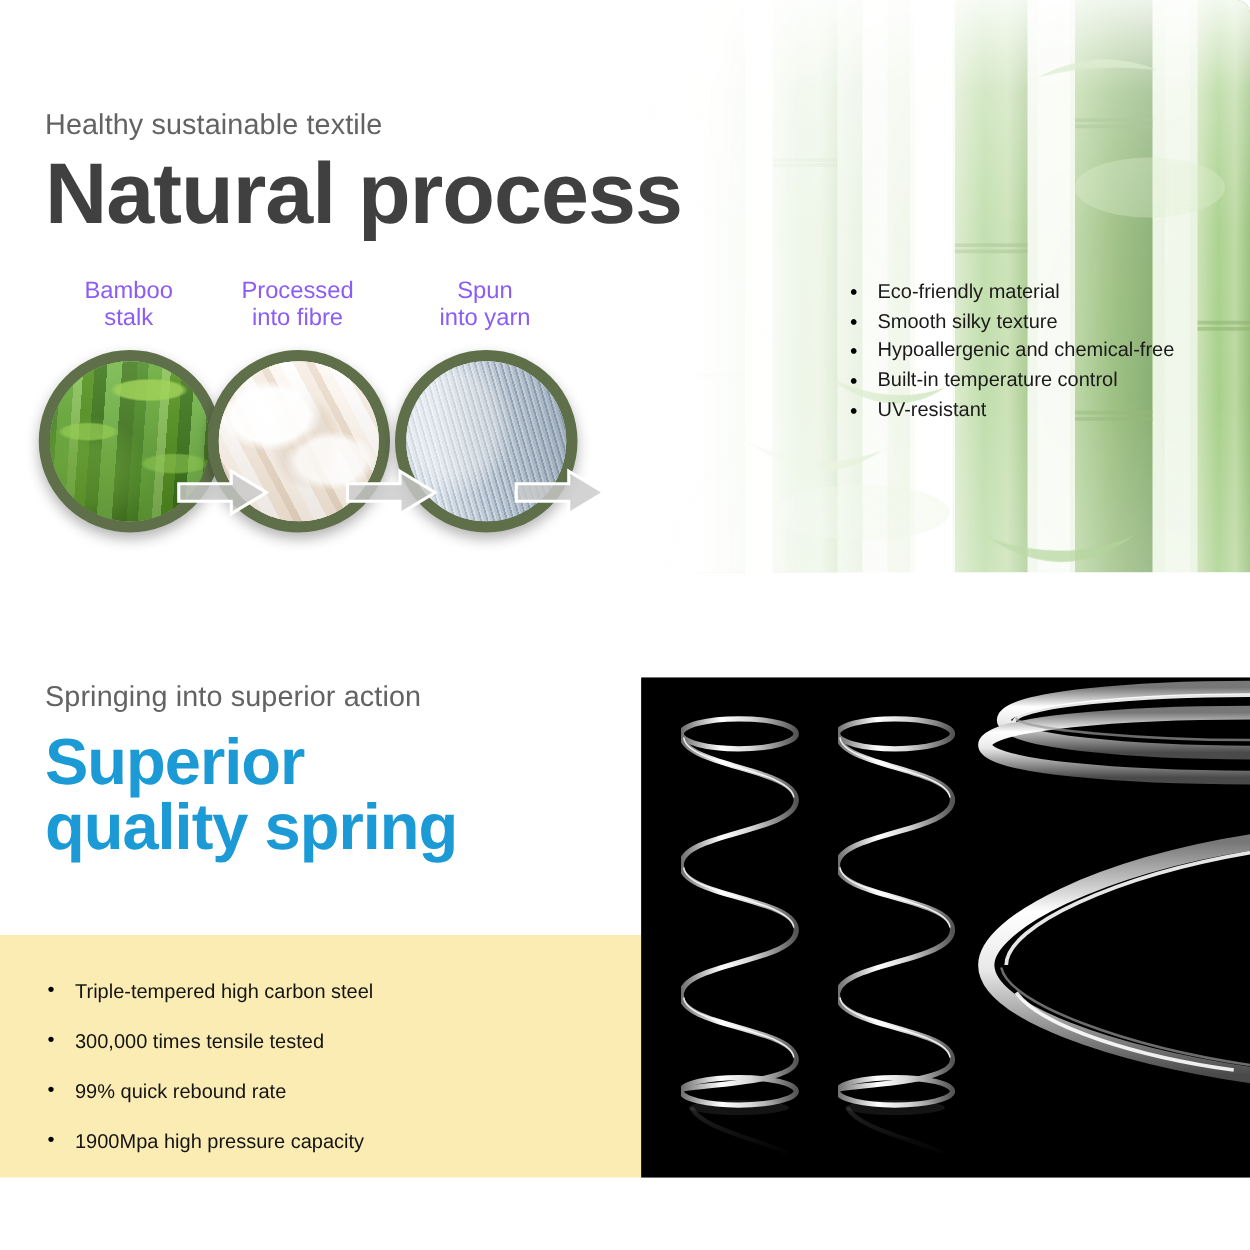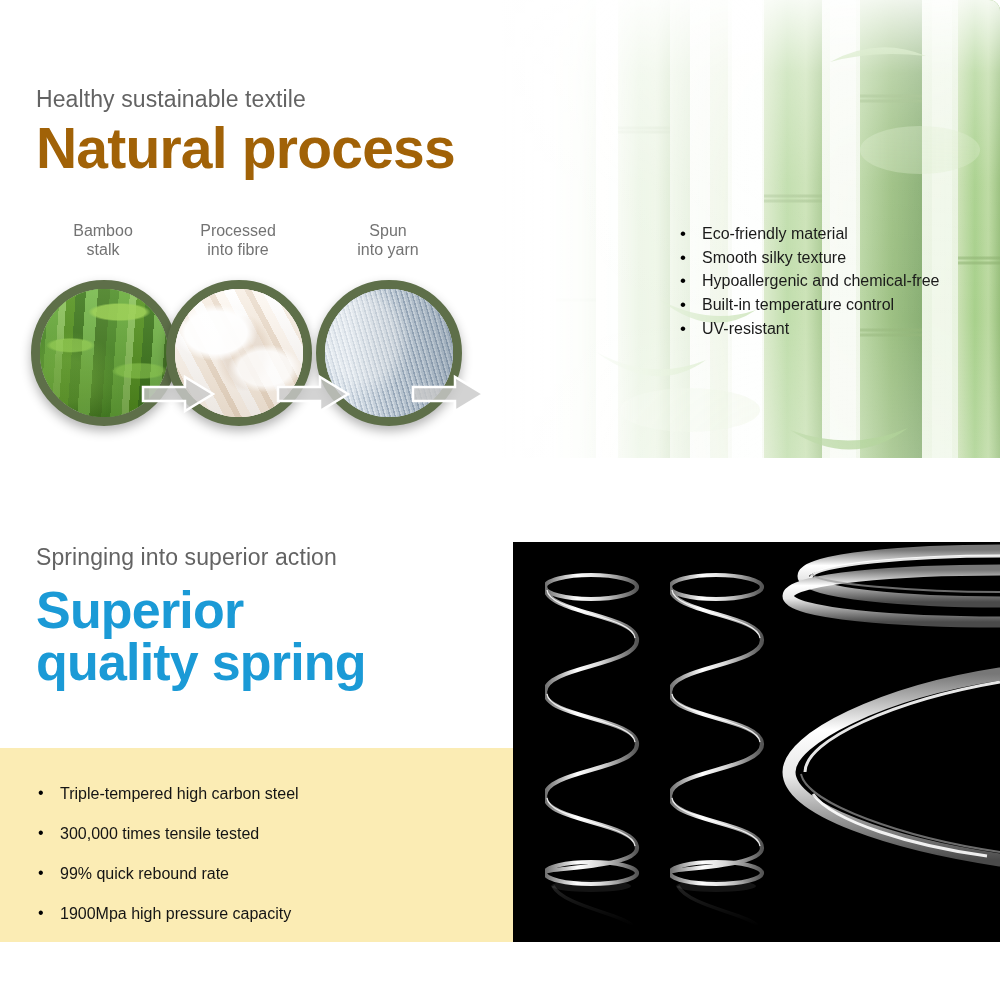--- a/index.html
+++ b/index.html
@@ -17,25 +17,25 @@
     position:absolute; inset:0;
     background:linear-gradient(to right, #ffffff 0%, #ffffff 22%, rgba(255,255,255,0.97) 34%, rgba(255,255,255,0.80) 46%, rgba(255,255,255,0.55) 60%, rgba(255,255,255,0.34) 75%, rgba(255,255,255,0.22) 100%);
   }
   .bamboo-fade-v {
     position:absolute; inset:0;
     background:linear-gradient(to bottom, rgba(255,255,255,0.85) 0%, rgba(255,255,255,0.30) 16%, rgba(255,255,255,0.05) 40%, rgba(255,255,255,0.0) 70%, rgba(255,255,255,0.18) 100%);
   }
 
   .headings-top { position:absolute; left:36px; top:86px; }
   .kicker { font-size:23px; color:#636363; letter-spacing:0.1px; line-height:1.15; }
-  .headline { font-size:57px; font-weight:bold; color:#a16207; line-height:1.04; letter-spacing:-0.8px; margin-top:7px; }
+  .headline { font-size:69px; font-weight:bold; color:#404040; line-height:1.04; letter-spacing:-0.8px; margin-top:7px; }
 
   .steps { position:absolute; left:28px; top:222px; width:600px; height:236px; }
   .step { position:absolute; top:0; width:150px; text-align:center; }
-  .step-label { font-size:16px; color:#737373; line-height:1.16; white-space:pre-line; }
+  .step-label { font-size:19px; color:#8b5cf6; line-height:1.16; white-space:pre-line; }
   .step-circle {
     position:absolute; top:58px; left:3px;
     width:146px; height:146px; border-radius:50%;
     border:9px solid #5e6f49; overflow:hidden;
     box-shadow:0 5px 11px rgba(0,0,0,0.30);
     background:#ddd;
   }
   .circ-img { position:absolute; inset:0; }
 
   .arrow { position:absolute; top:152px; width:74px; height:40px; z-index:5; }

